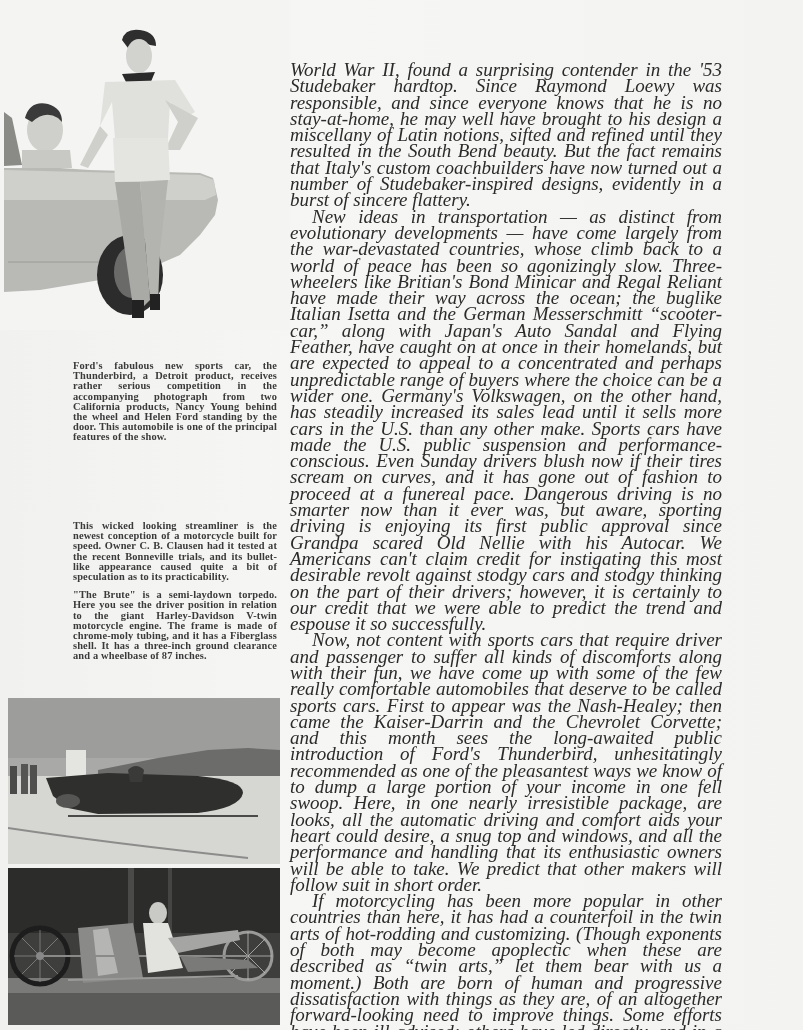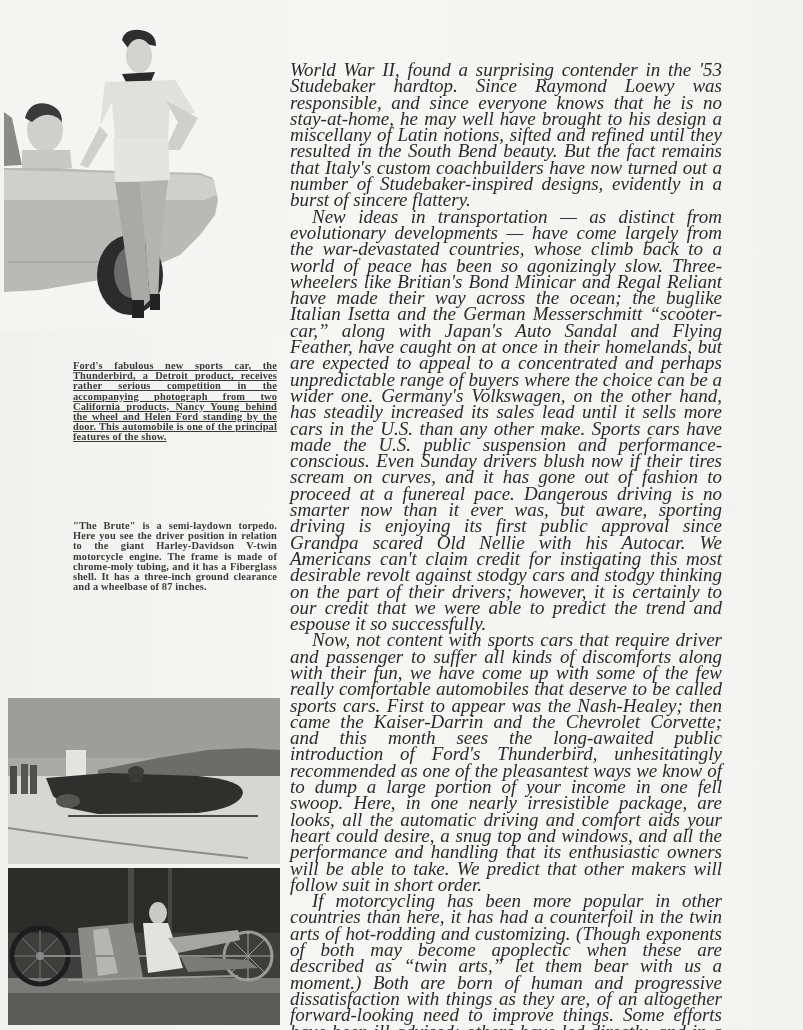--- a/index.html
+++ b/index.html
@@ -19,21 +19,21 @@
     }
     .car-photo svg { display: block; }
     
     .caption {
       position: absolute; left: 73px; width: 204px;
       font-family: "Liberation Serif", "DejaVu Serif", serif;
       font-size: 10.4px; line-height: 10.2px; font-weight: bold;
       color: #3a3a3a; text-align: justify; letter-spacing: 0.15px;
     }
     .caption p { margin: 0 0 8px 0; }
-    .caption-1 { top: 361px; text-decoration: underline; }
+    .caption-1 { top: 361px; }
     .caption-2 { top: 521px; }
     
     .photo {
       position: absolute; left: 8px; width: 272px;
     }
     .photo-streamliner { top: 698px; height: 166px; }
     .photo-brute { top: 868px; height: 157px; }
     .photo svg { display: block; }
     
     .body-col {
@@ -80,20 +80,21 @@
     <rect x="132" y="300" width="12" height="18" fill="#222"></rect>
     <rect x="150" y="294" width="10" height="16" fill="#222"></rect>
   </svg>
 </div>
 
 <div class="caption caption-1">
   <p>Ford's fabulous new sports car, the Thunderbird, a Detroit product, receives rather serious competition in the accompanying photograph from two California products, Nancy Young behind the wheel and Helen Ford standing by the door. This automobile is one of the principal features of the show.</p>
 </div>
 
 <div class="caption caption-2">
+  <p>This wicked looking streamliner is the newest conception of a motorcycle built for speed. Owner C. B. Clausen had it tested at the recent Bonneville trials, and its bullet-like appearance caused quite a bit of speculation as to its practicability.</p>
   <p>"The Brute" is a semi-laydown torpedo. Here you see the driver position in relation to the giant Harley-Davidson V-twin motorcycle engine. The frame is made of chrome-moly tubing, and it has a Fiberglass shell. It has a three-inch ground clearance and a wheelbase of 87 inches.</p>
 </div>
 
 <div class="photo photo-streamliner" title="Streamliner motorcycle on Bonneville salt flats">
   <svg width="272" height="166" viewBox="0 0 272 166">
     <rect width="272" height="166" fill="#a9a9a7"></rect>
     <rect y="0" width="272" height="60" fill="#9d9d9b"></rect>
     <path d="M90 72 L150 60 L200 52 L240 50 L272 52 L272 78 L90 78 Z" fill="#6c6c6a"></path>
     <rect y="78" width="272" height="88" fill="#d6d6d3"></rect>
     <path d="M0 130 Q100 145 240 160" stroke="#8c8c8a" stroke-width="2" fill="none"></path>

